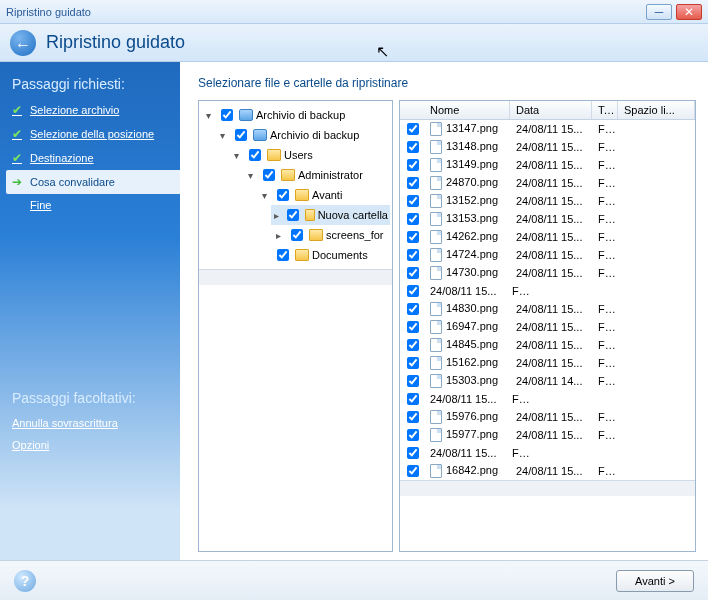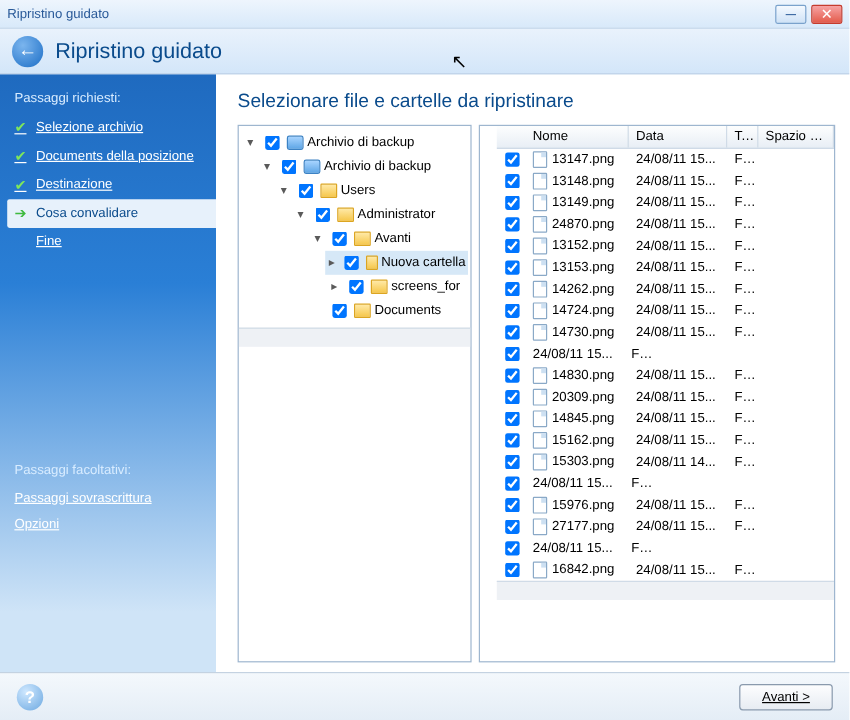--- a/index.html
+++ b/index.html
@@ -43,42 +43,42 @@
     display:flex;align-items:center;justify-content:center;color:#fff;font-size:16px;
   }
   .content {
     display:flex; height: calc(100% - 24px - 38px - 40px);
   }
   .sidebar {
     width:180px;
     background: linear-gradient(#1f6abf,#2a7fd6 35%, #cfe4f7 90%);
     color:#fff; padding:10px 0;
   }
-  .side-heading { color:#d8ecff; padding:4px 12px 6px; font-size:11px; }
+  .side-heading { color:#d8ecff; padding:4px 12px 6px; font-size:14px; }
   .side-item {
     display:flex; align-items:center; gap:6px;
     padding:5px 12px; color:#fff; cursor:pointer;
     text-decoration: underline;
   }
   .side-item.active {
     background:#e7f1fb; color:#0a4b8c; text-decoration:none; border-radius:2px 0 0 2px;
     margin-left:6px; padding-left:6px;
   }
   .check-green { color:#7fe85a; text-decoration:none; font-size:12px; width:12px; }
   .arrow-green { color:#3fba3f; font-size:12px; width:12px; text-decoration:none;}
   .main {
     flex:1; padding:14px 12px 8px 18px; display:flex; flex-direction:column; overflow:hidden;
   }
-  .main-title { color:#0a4b8c; font-size:16px; margin-bottom:10px; }
+  .main-title { color:#0a4b8c; font-size:12px; margin-bottom:10px; }
   .panels { display:flex; gap:6px; flex:1; min-height:0; }
   .panel {
     border:1px solid #9eb6cf; background:#fff; overflow:auto; position:relative;
   }
   .treepanel { width:195px; }
-  .filepanel { flex:1;padding-left:14px; }
+  .filepanel { flex:1; }
   .tree { padding:4px 2px; }
   .tree-row {
     display:flex; align-items:center; gap:3px; padding:1px 2px; white-space:nowrap;
   }
   .tree-row.selected { background:#d6e8f7; }
   .toggle { width:11px; text-align:center; color:#5a5a5a; cursor:pointer; font-size:10px; }
   .cb { width:12px;height:12px; }
   .folder-ico {
     width:14px;height:12px;background:linear-gradient(#ffe9a6,#f6c74b);border:1px solid #dca521;border-radius:1px;
   }
@@ -105,21 +105,20 @@
     padding:0 14px; background:linear-gradient(#f4f8fc,#e4edf6);border-top:1px solid #c4d2e1;
   }
   .help-circle{
     width:22px;height:22px;border-radius:50%;background:radial-gradient(circle at 35% 30%,#cfe8ff,#6ca8e0);
     color:#fff;display:flex;align-items:center;justify-content:center;font-weight:bold;font-size:14px;
   }
   .btn{
     min-width:78px;height:22px;border:1px solid #8a9aad;border-radius:3px;
     background:linear-gradient(#fdfdfe,#e7ecf2);padding:0 12px;display:inline-flex;
     align-items:center;justify-content:center;gap:4px;cursor:pointer;
-    text-decoration: underline;
   }
   .scroll-stub-h{height:16px;background:#eef1f5;border-top:1px solid #d0dbe7;position:sticky;bottom:0;}
   .cursor-arrow{position:absolute;left:376px;top:42px;font-size:16px;color:#000;pointer-events:none;}
   .sidebar-lower { padding-top: 170px; }
 </style>
 </head>
 <body>
 
 <div class="titlebar">
   <span>Ripristino guidato</span>
@@ -139,39 +138,39 @@
 <div class="content">
   <div class="sidebar">
     <div class="side-heading">Passaggi richiesti:</div>
 
     <div class="side-item">
       <span class="check-green">✔</span>
       <span>Selezione archivio</span>
     </div>
     <div class="side-item">
       <span class="check-green">✔</span>
-      <span>Documents della posizione</span>
+      <span>Selezione della posizione</span>
     </div>
     <div class="side-item">
       <span class="check-green">✔</span>
       <span>Destinazione</span>
     </div>
     <div class="side-item active">
       <span class="arrow-green">➔</span>
       <span>Cosa convalidare</span>
     </div>
     <div class="side-item">
       <span style="width:12px"></span>
       <span>Fine</span>
     </div>
 
     <div class="sidebar-lower">
       <div class="side-heading">Passaggi facoltativi:</div>
       <div class="side-item">
-        <span>Passaggi sovrascrittura</span>
+        <span>Annulla sovrascrittura</span>
       </div>
       <div class="side-item">
         <span>Opzioni</span>
       </div>
     </div>
   </div>
 
   <div class="main">
     <div class="main-title">Selezionare file e cartelle da ripristinare</div>
     <div class="panels">
@@ -332,21 +331,21 @@
               </div>
               <div class="col name"><span class="doc-ico" style="display: inline-block; margin-right: 4px; vertical-align: middle;"></span><span>14830.png</span></div>
               <div class="col date">24/08/11 15...</div>
               <div class="col type">Fil...</div>
               <div class="col size"></div>
             </div>
             <div class="file-row">
               <div class="col cb-col">
                 <input type="checkbox" class="cb" checked="" style="">
               </div>
-              <div class="col name"><span class="doc-ico" style="display: inline-block; margin-right: 4px; vertical-align: middle;"></span><span>20309.png</span></div>
+              <div class="col name"><span class="doc-ico" style="display: inline-block; margin-right: 4px; vertical-align: middle;"></span><span>16947.png</span></div>
               <div class="col date">24/08/11 15...</div>
               <div class="col type">Fil...</div>
               <div class="col size"></div>
             </div>
             <div class="file-row">
               <div class="col cb-col">
                 <input type="checkbox" class="cb" checked="" style="">
               </div>
               <div class="col name"><span class="doc-ico" style="display: inline-block; margin-right: 4px; vertical-align: middle;"></span><span>14845.png</span></div>
               <div class="col date">24/08/11 15...</div>
@@ -385,21 +384,21 @@
               </div>
               <div class="col name"><span class="doc-ico" style="display: inline-block; margin-right: 4px; vertical-align: middle;"></span><span>15976.png</span></div>
               <div class="col date">24/08/11 15...</div>
               <div class="col type">Fil...</div>
               <div class="col size"></div>
             </div>
             <div class="file-row">
               <div class="col cb-col">
                 <input type="checkbox" class="cb" checked="" style="">
               </div>
-              <div class="col name"><span class="doc-ico" style="display: inline-block; margin-right: 4px; vertical-align: middle;"></span><span>27177.png</span></div>
+              <div class="col name"><span class="doc-ico" style="display: inline-block; margin-right: 4px; vertical-align: middle;"></span><span>15977.png</span></div>
               <div class="col date">24/08/11 15...</div>
               <div class="col type">Fil...</div>
               <div class="col size"></div>
             </div>
             <div class="file-row">
               <div class="col cb-col">
                 <input type="checkbox" class="cb" checked="" style="">
               </div>
               <div class="col date">24/08/11 15...</div>
               <div class="col type">Fil...</div>

